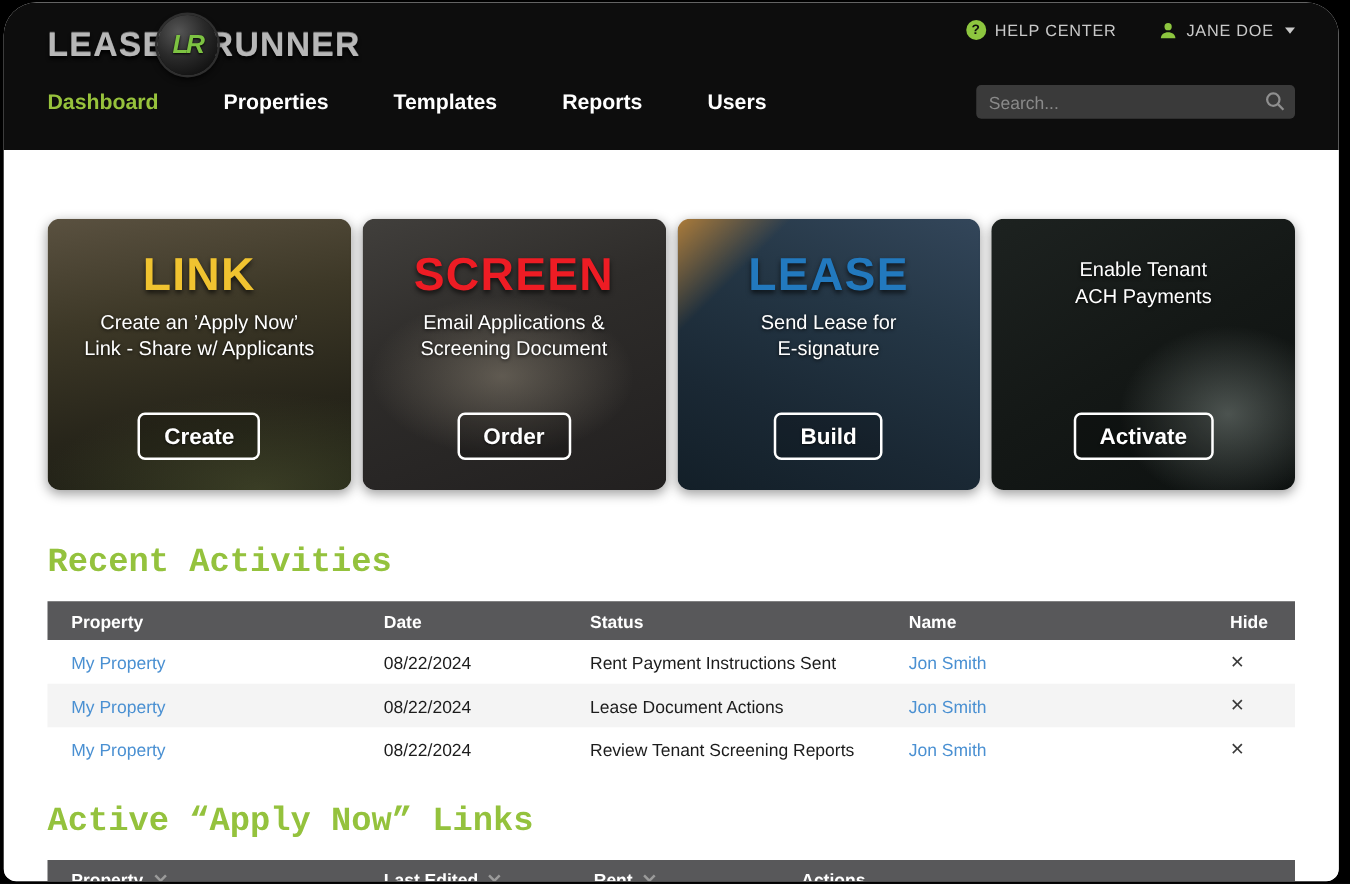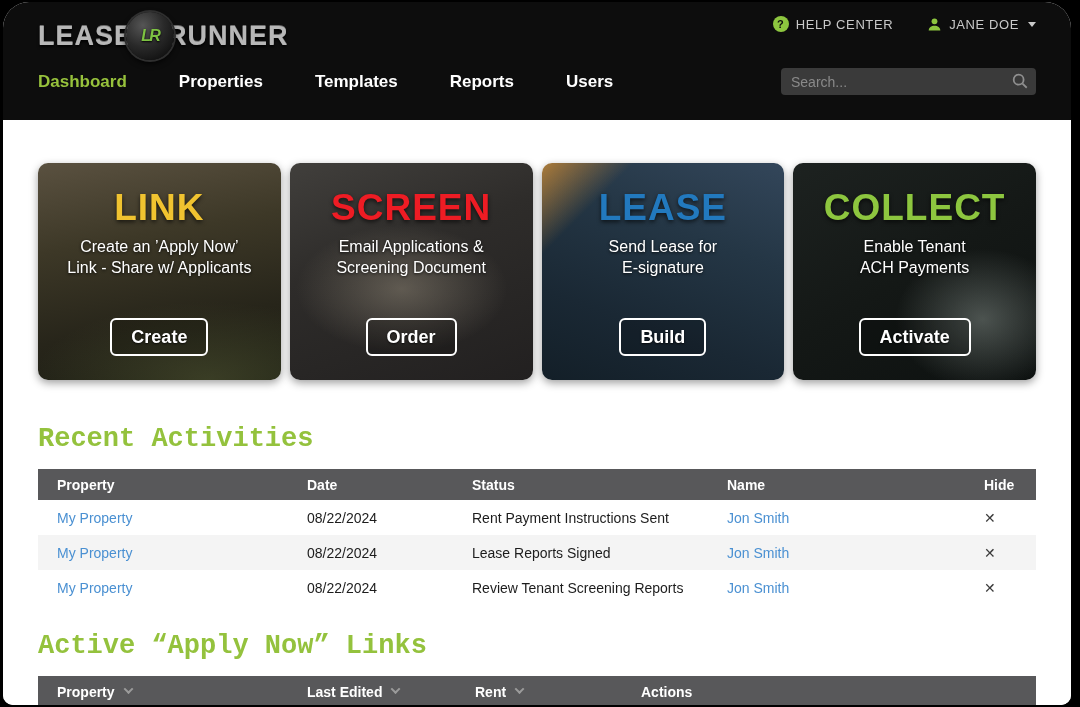--- a/index.html
+++ b/index.html
@@ -13,21 +13,21 @@
   
   .topbar { background:#0d0d0d; height:118px; flex:0 0 auto; padding:0 35px; }
   .topbar-row1 { display:flex; align-items:flex-start; justify-content:space-between; padding-top:10px; height:58px; }
   .logo { display:flex; align-items:center; cursor:pointer; }
   .logo-text { font-size:27px; font-weight:700; letter-spacing:1px; color:#b7b7b7;
                text-shadow:0 -1px 0 #6e6e6e, 0 2px 3px #000; }
   .logo-badge { width:48px; height:48px; border-radius:50%; margin:0 -7px; z-index:2;
                 background:radial-gradient(circle at 35% 28%, #555 0%, #2a2a2a 45%, #0f0f0f 85%);
                 box-shadow:0 0 0 2px #2f2f2f, 0 3px 6px #000;
                 display:flex; align-items:center; justify-content:center; }
-  .logo-badge span { font-size:16px; font-weight:800; font-style:italic; letter-spacing:-2px;
+  .logo-badge span { font-size:21px; font-weight:800; font-style:italic; letter-spacing:-2px;
                      color:#7dc242; text-shadow:0 1px 2px #000; }
   .top-right { display:flex; align-items:center; gap:34px; padding-top:4px; }
   .top-link { display:flex; align-items:center; gap:7px; color:#c9c9c9; font-size:13px;
               letter-spacing:.6px; cursor:pointer; }
   .help-icon { width:16px; height:16px; border-radius:50%; background:#8dc63f; color:#0d0d0d;
                font-size:11px; font-weight:700; display:flex; align-items:center; justify-content:center; }
   .person-icon svg { display:block; }
   .caret-down { width:0; height:0; border-left:4px solid transparent; border-right:4px solid transparent;
                 border-top:5px solid #c9c9c9; margin-left:2px; }
 
@@ -36,21 +36,21 @@
   .nav-item { font-size:17px; font-weight:700; color:#fff; cursor:pointer; }
   .nav-item.active { color:#97c23c; }
   .searchbox { margin-left:auto; position:relative; width:255px; }
   .searchbox input { width:100%; height:27px; background:#3a3a3a; border:none; border-radius:4px;
                      color:#bbb; font-size:14px; padding:0 32px 0 10px; outline:none;
                      font-family:"Liberation Sans", sans-serif; }
   .searchbox input::placeholder { color:#8a8a8a; }
   .search-icon { position:absolute; right:7px; top:4px; cursor:pointer; }
 
   
-  .content { background:#fff; flex:1 1 auto; padding:0 35px; overflow:hidden; }
+  .content { background:#fff; flex:1 1 auto; padding:12px 35px; overflow:hidden; }
 
   .cards { margin-top:43px; display:grid; grid-template-columns:repeat(4, 1fr); gap:9px; height:217px; }
   .card { position:relative; border-radius:10px; overflow:hidden; box-shadow:0 3px 9px rgba(0,0,0,.38);
           display:flex; flex-direction:column; align-items:center; text-align:center;
           padding:24px 12px 24px; }
   .card--link {
     background:
       radial-gradient(120% 60% at 70% 100%, rgba(80,85,50,.55), rgba(0,0,0,0) 60%),
       linear-gradient(170deg, #5a5140 0%, #3d3827 35%, #27251a 70%, #1d1f14 100%); }
   .card--screen {
@@ -170,21 +170,20 @@
         </div>
         <div class="card card--lease">
           <div class="card-title" style="color: rgb(34, 121, 190);">LEASE</div>
           <div class="card-sub">
             <div>Send Lease for</div>
             <div>E-signature</div>
           </div>
           <button class="card-btn">Build</button>
         </div>
         <div class="card card--collect">
-          <div class="card-title" style="color: rgb(141, 198, 63);">COLLECT</div>
           <div class="card-sub">
             <div>Enable Tenant</div>
             <div>ACH Payments</div>
           </div>
           <button class="card-btn">Activate</button>
         </div>
       </div>
 
       <h2 class="section-title">Recent Activities</h2>
 
@@ -200,21 +199,21 @@
         <div class="t1-row">
           <div><a class="cell-link">My Property</a></div>
           <div>08/22/2024</div>
           <div>Rent Payment Instructions Sent</div>
           <div><a class="cell-link">Jon Smith</a></div>
           <div class="hide-cell"><button class="hide-x">✕</button></div>
         </div>
         <div class="t1-row">
           <div><a class="cell-link">My Property</a></div>
           <div>08/22/2024</div>
-          <div>Lease Reports Signed</div>
+          <div>Lease Document Actions</div>
           <div><a class="cell-link">Jon Smith</a></div>
           <div class="hide-cell"><button class="hide-x">✕</button></div>
         </div>
         <div class="t1-row">
           <div><a class="cell-link">My Property</a></div>
           <div>08/22/2024</div>
           <div>Review Tenant Screening Reports</div>
           <div><a class="cell-link">Jon Smith</a></div>
           <div class="hide-cell"><button class="hide-x">✕</button></div>
         </div>

